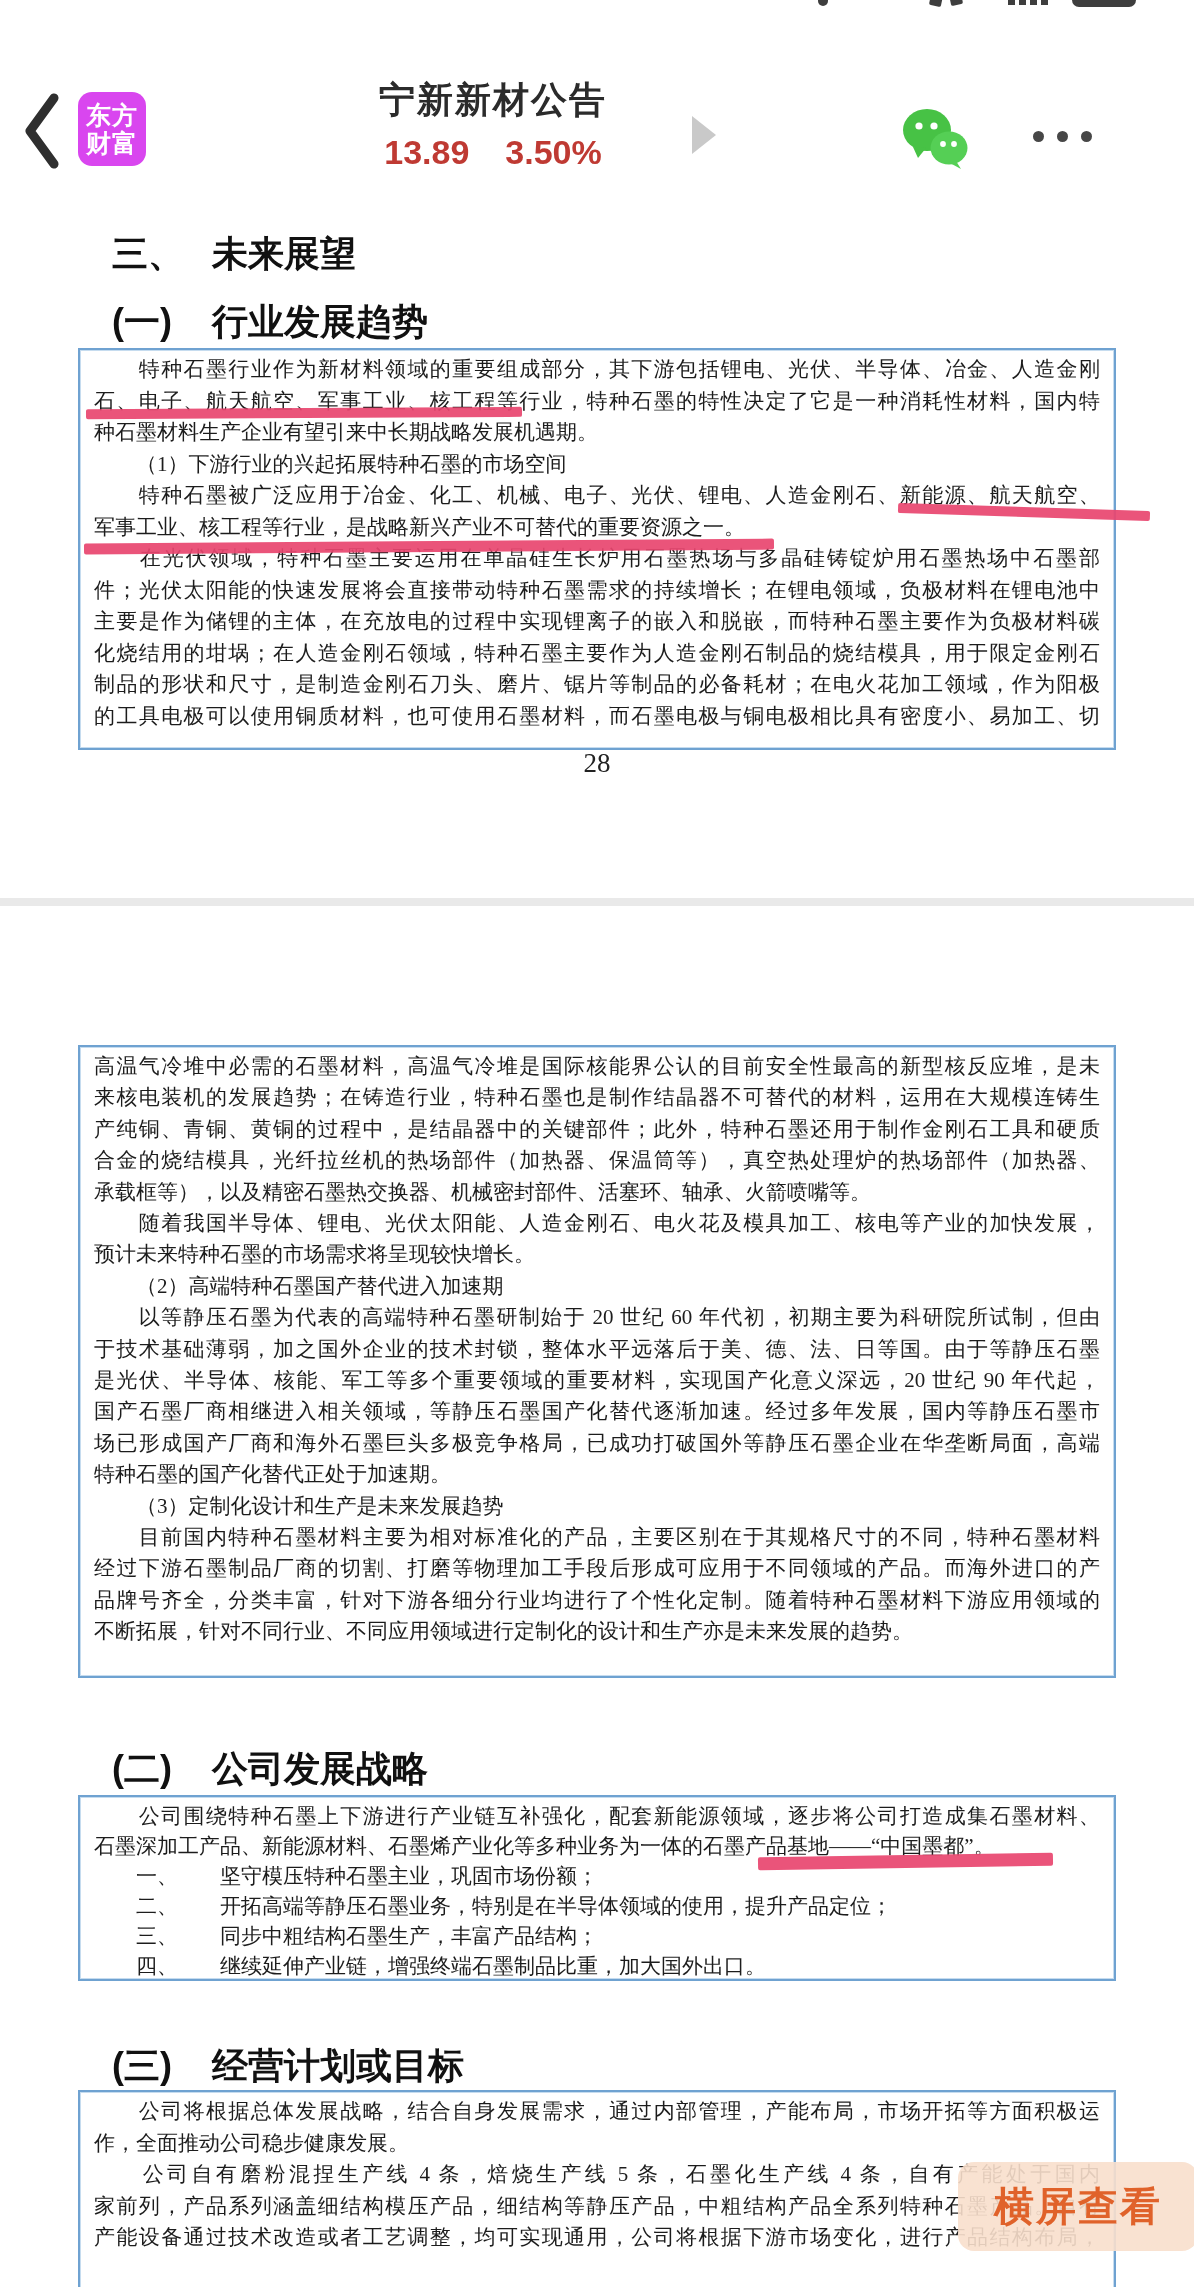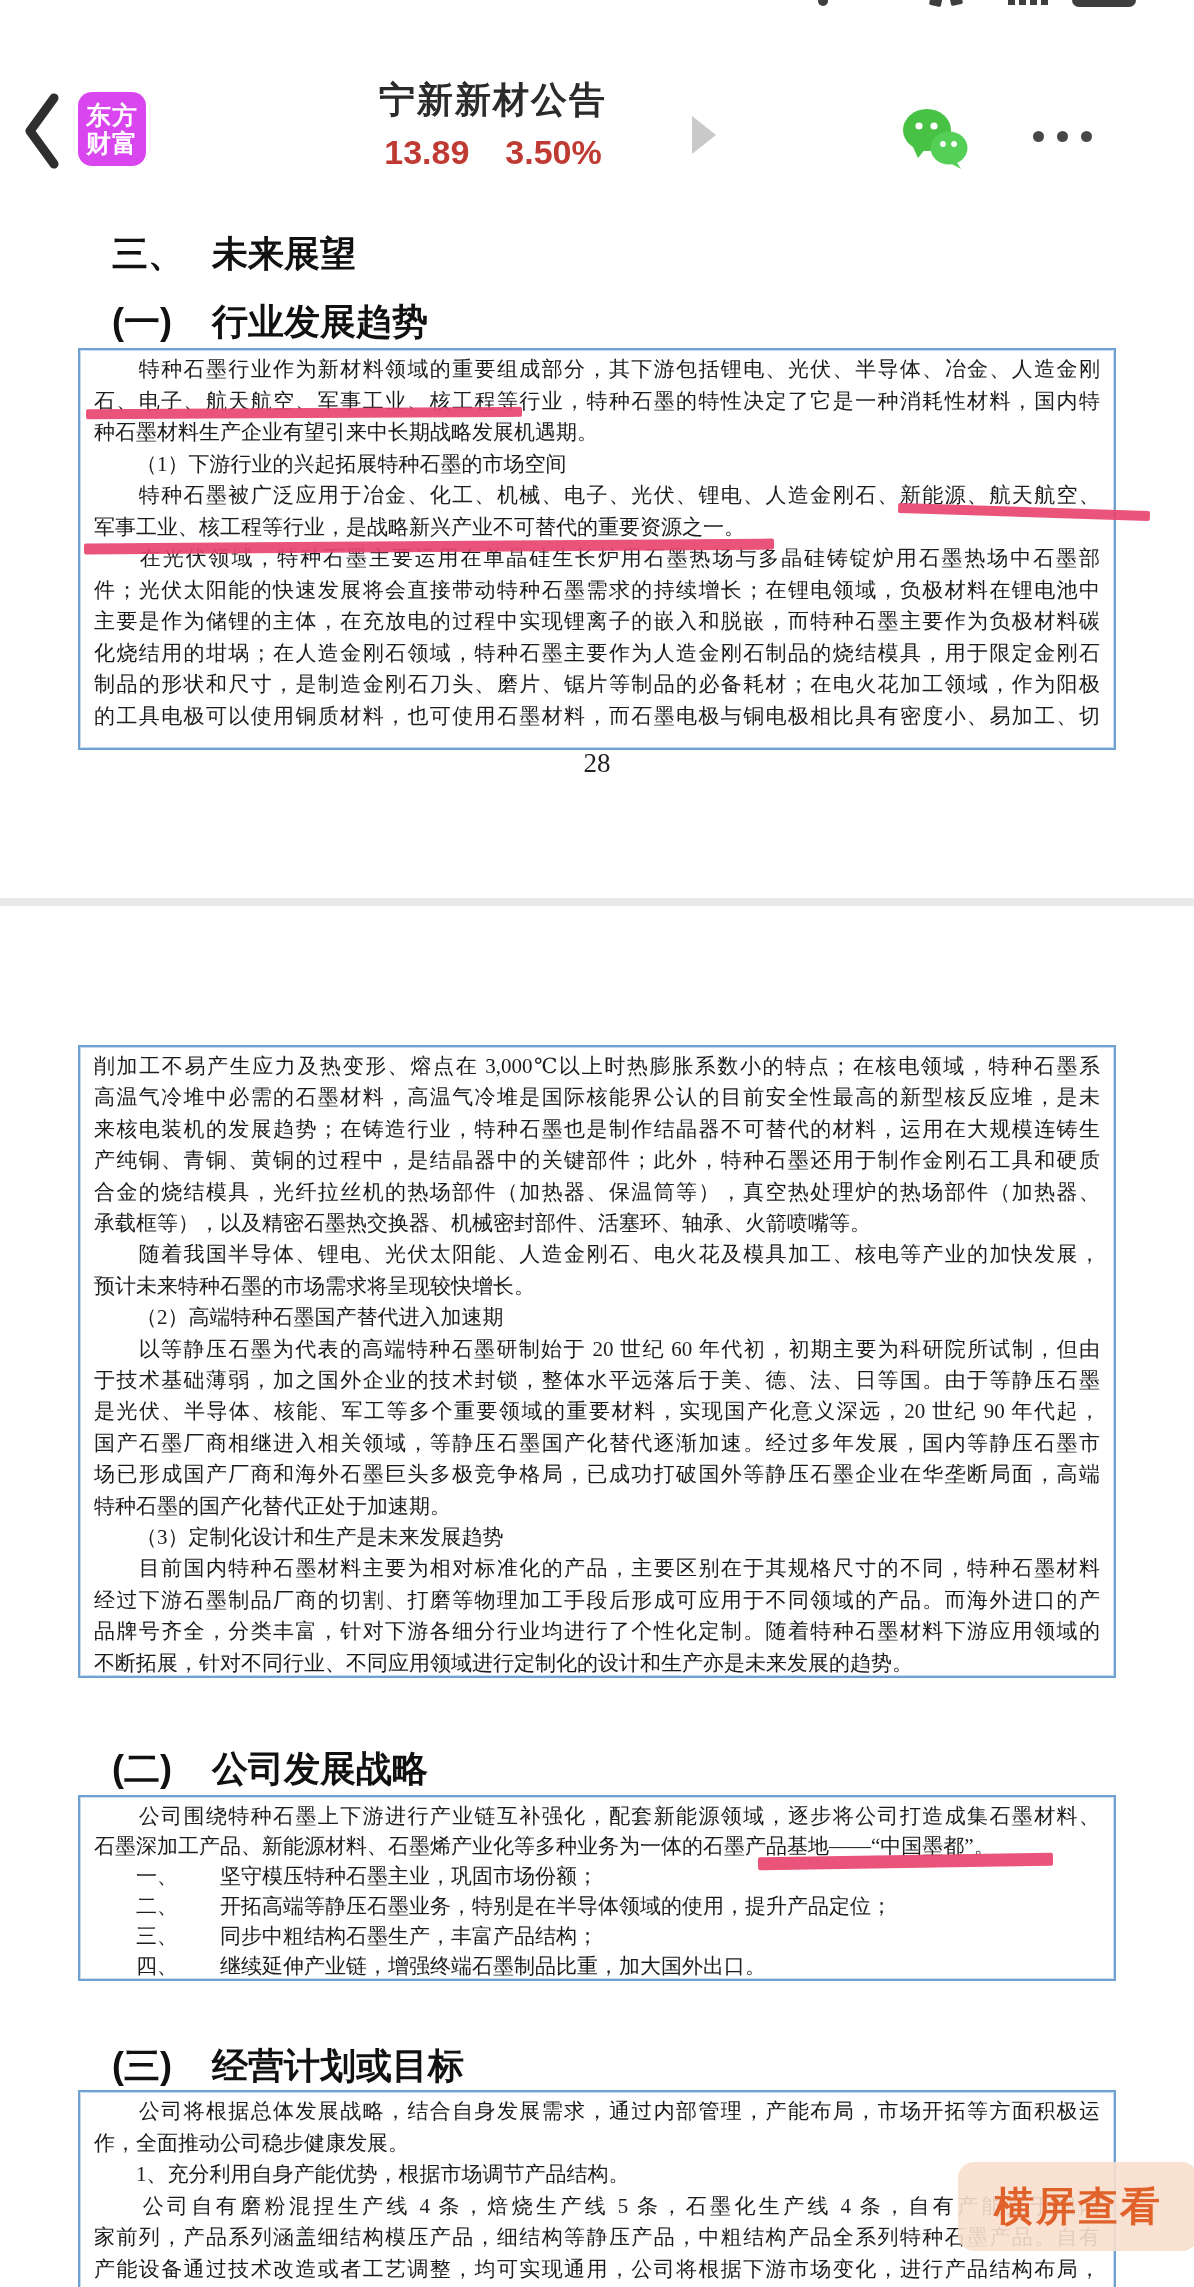--- a/index.html
+++ b/index.html
@@ -144,21 +144,20 @@
         <div class="line j">主要是作为储锂的主体，在充放电的过程中实现锂离子的嵌入和脱嵌，而特种石墨主要作为负极材料碳</div>
         <div class="line j">化烧结用的坩埚；在人造金刚石领域，特种石墨主要作为人造金刚石制品的烧结模具，用于限定金刚石</div>
         <div class="line j">制品的形状和尺寸，是制造金刚石刀头、磨片、锯片等制品的必备耗材；在电火花加工领域，作为阳极</div>
         <div class="line j">的工具电极可以使用铜质材料，也可使用石墨材料，而石墨电极与铜电极相比具有密度小、易加工、切</div>
       </div>
 
     <div class="page-num">28</div>
     <div class="page-sep"></div>
 
     <div class="tbox box2">
-        <div class="line j">削加工不易产生应力及热变形、熔点在 3,000℃以上时热膨胀系数小的特点；在核电领域，特种石墨系</div>
         <div class="line j">高温气冷堆中必需的石墨材料，高温气冷堆是国际核能界公认的目前安全性最高的新型核反应堆，是未</div>
         <div class="line j">来核电装机的发展趋势；在铸造行业，特种石墨也是制作结晶器不可替代的材料，运用在大规模连铸生</div>
         <div class="line j">产纯铜、青铜、黄铜的过程中，是结晶器中的关键部件；此外，特种石墨还用于制作金刚石工具和硬质</div>
         <div class="line j">合金的烧结模具，光纤拉丝机的热场部件（加热器、保温筒等），真空热处理炉的热场部件（加热器、</div>
         <div class="line">承载框等），以及精密石墨热交换器、机械密封部件、活塞环、轴承、火箭喷嘴等。</div>
         <div class="line j">　　随着我国半导体、锂电、光伏太阳能、人造金刚石、电火花及模具加工、核电等产业的加快发展，</div>
         <div class="line">预计未来特种石墨的市场需求将呈现较快增长。</div>
         <div class="line">　　（2）高端特种石墨国产替代进入加速期</div>
         <div class="line j">　　以等静压石墨为代表的高端特种石墨研制始于 20 世纪 60 年代初，初期主要为科研院所试制，但由</div>
         <div class="line j">于技术基础薄弱，加之国外企业的技术封锁，整体水平远落后于美、德、法、日等国。由于等静压石墨</div>
@@ -186,21 +185,20 @@
         <div class="line">　　四、　　继续延伸产业链，增强终端石墨制品比重，加大国外出口。</div>
       </div>
 
     <div class="sec-heading h-s3-3">
       <span class="num">(三)</span><span>经营计划或目标</span>
     </div>
 
     <div class="tbox box4">
         <div class="line j">　　公司将根据总体发展战略，结合自身发展需求，通过内部管理，产能布局，市场开拓等方面积极运</div>
         <div class="line">作，全面推动公司稳步健康发展。</div>
-        <div class="line">　　1、充分利用自身产能优势，根据市场调节产品结构。</div>
         <div class="line j">　　公司自有磨粉混捏生产线 4 条，焙烧生产线 5 条，石墨化生产线 4 条，自有产能处于国内</div>
         <div class="line j">家前列，产品系列涵盖细结构模压产品，细结构等静压产品，中粗结构产品全系列特种石墨产品。自有</div>
         <div class="line j">产能设备通过技术改造或者工艺调整，均可实现通用，公司将根据下游市场变化，进行产品结构布局，</div>
       </div>
 
     <div class="landscape-btn">
       <span>横屏查看</span>
     </div>
   <div class="underline" title="石、电子、航天航空、军事工业、核工程" style="left: 86px; top: 228px; width: 436px; height: 10px; transform: rotate(-0.3deg);"></div>
       <div class="underline" title="新能源、航天航空、" style="left: 898px; top: 327px; width: 252px; height: 10px; transform: rotate(1.8deg);"></div>

